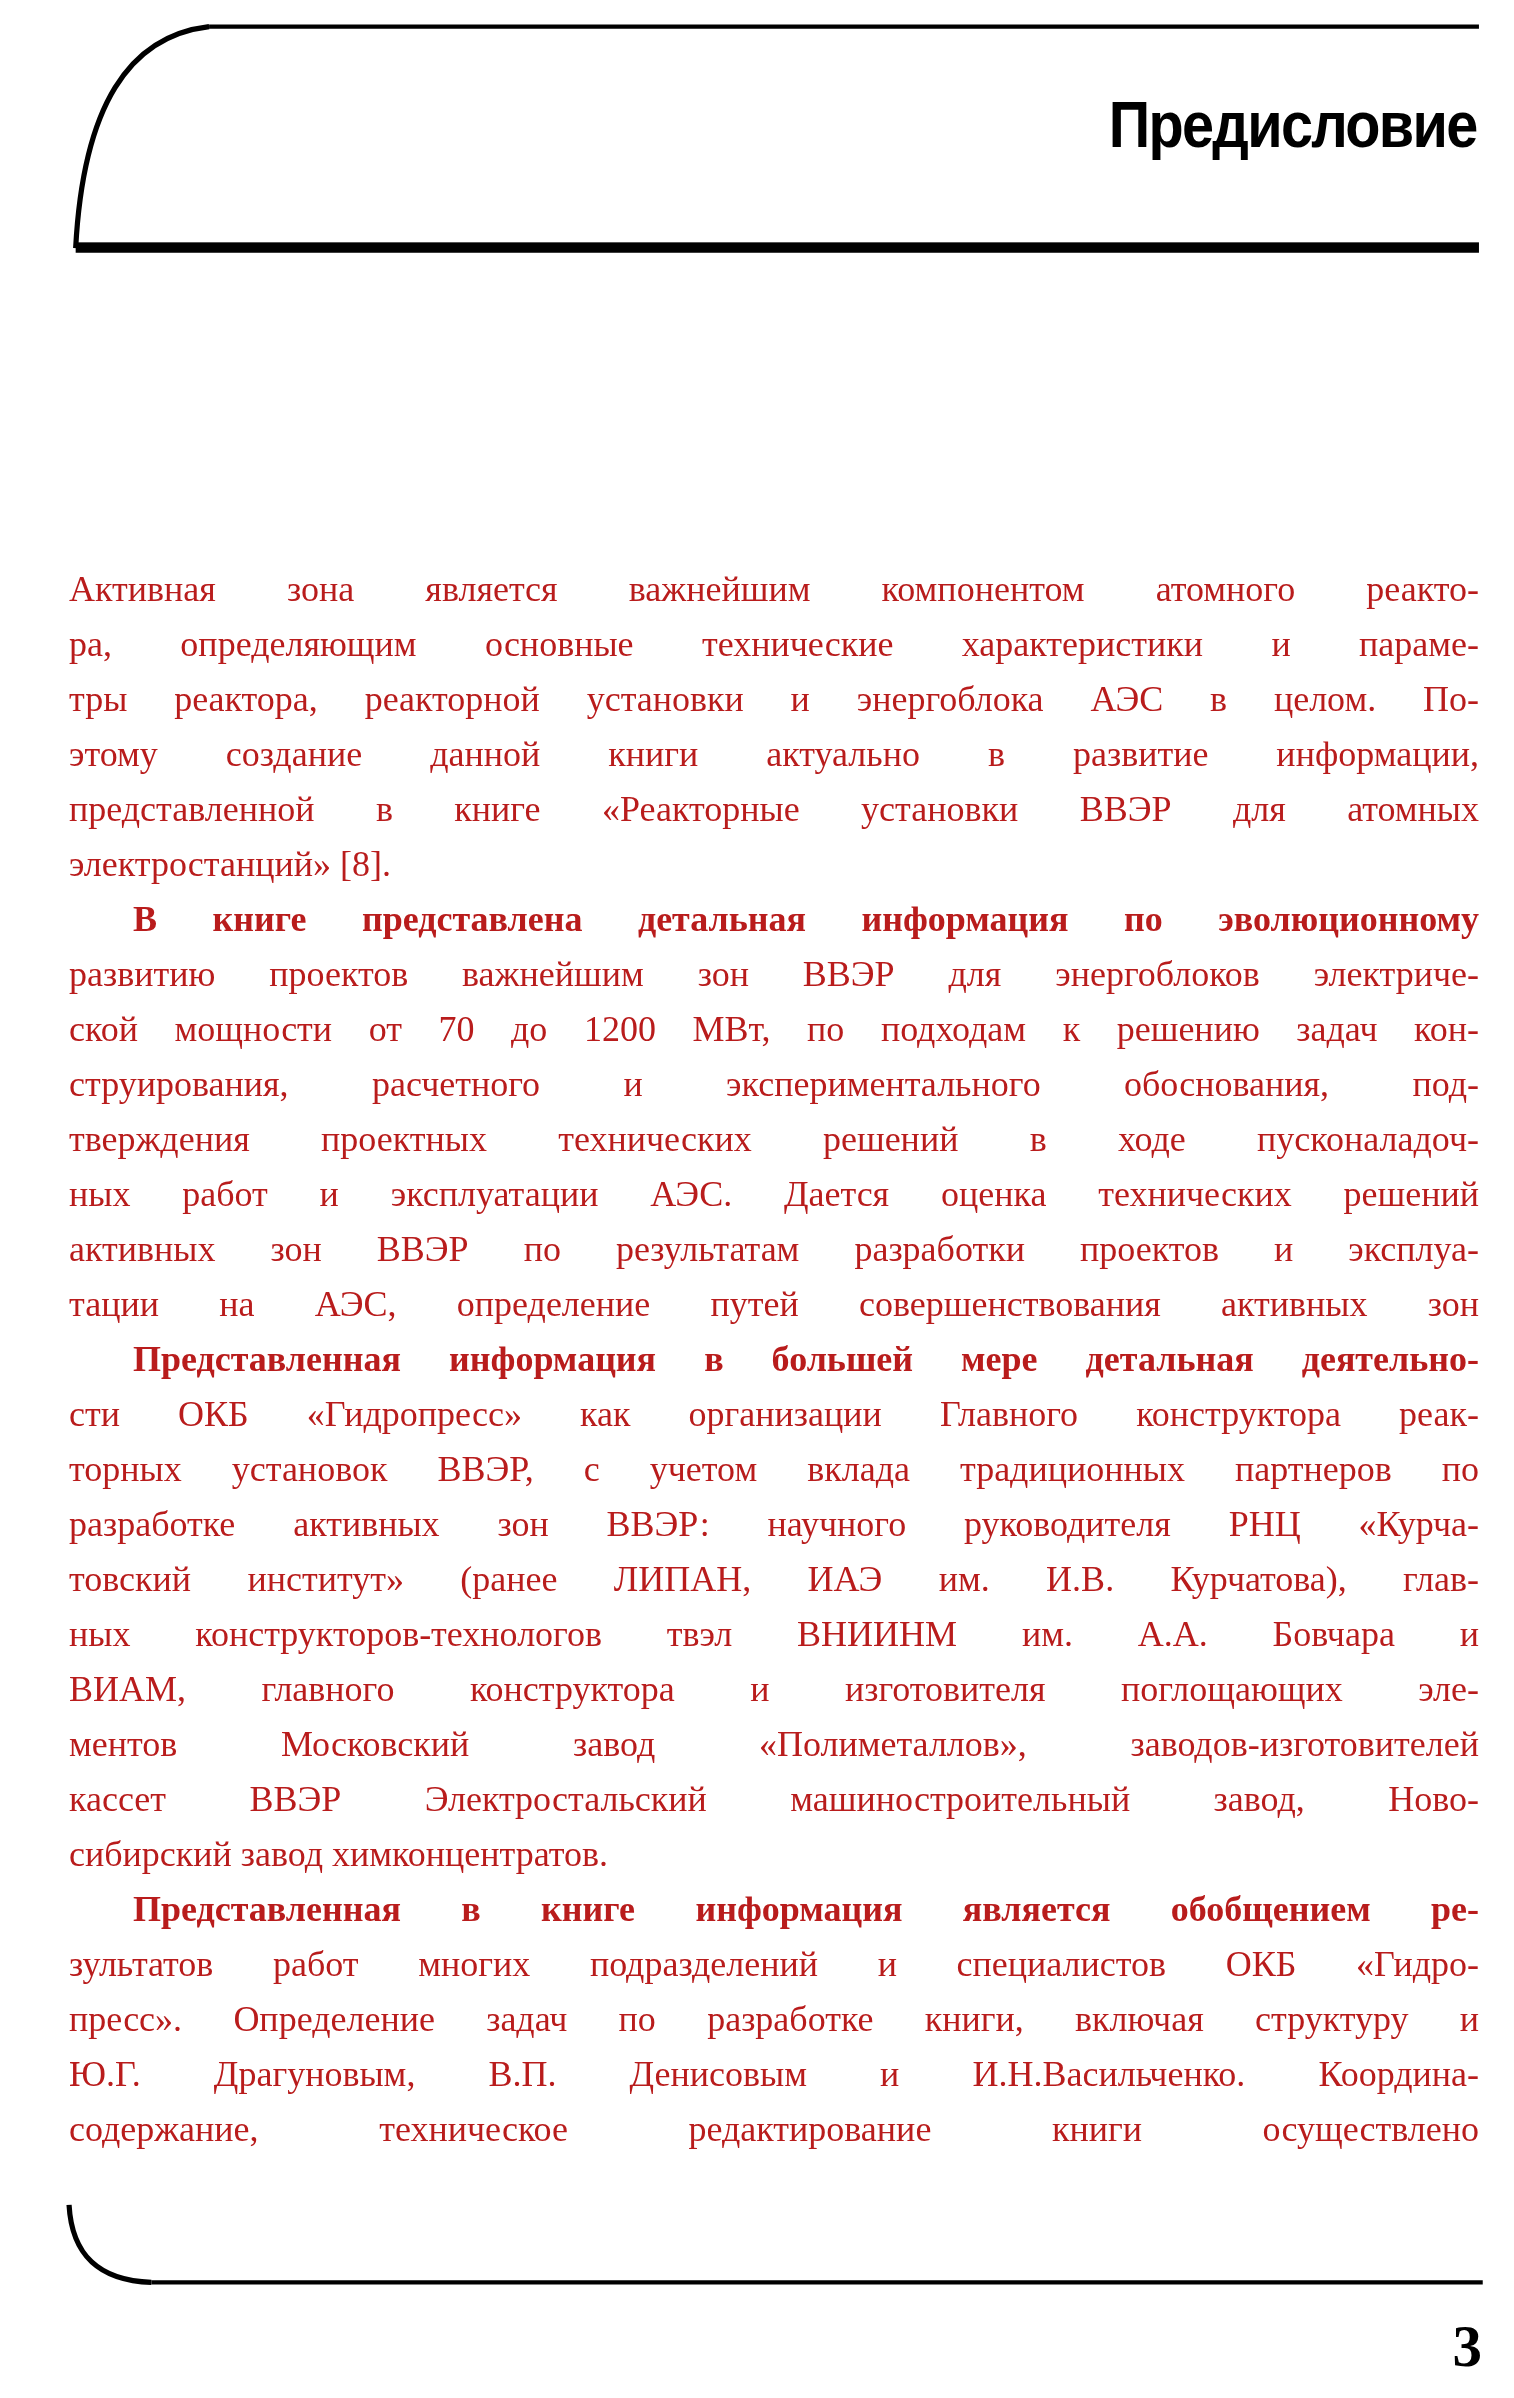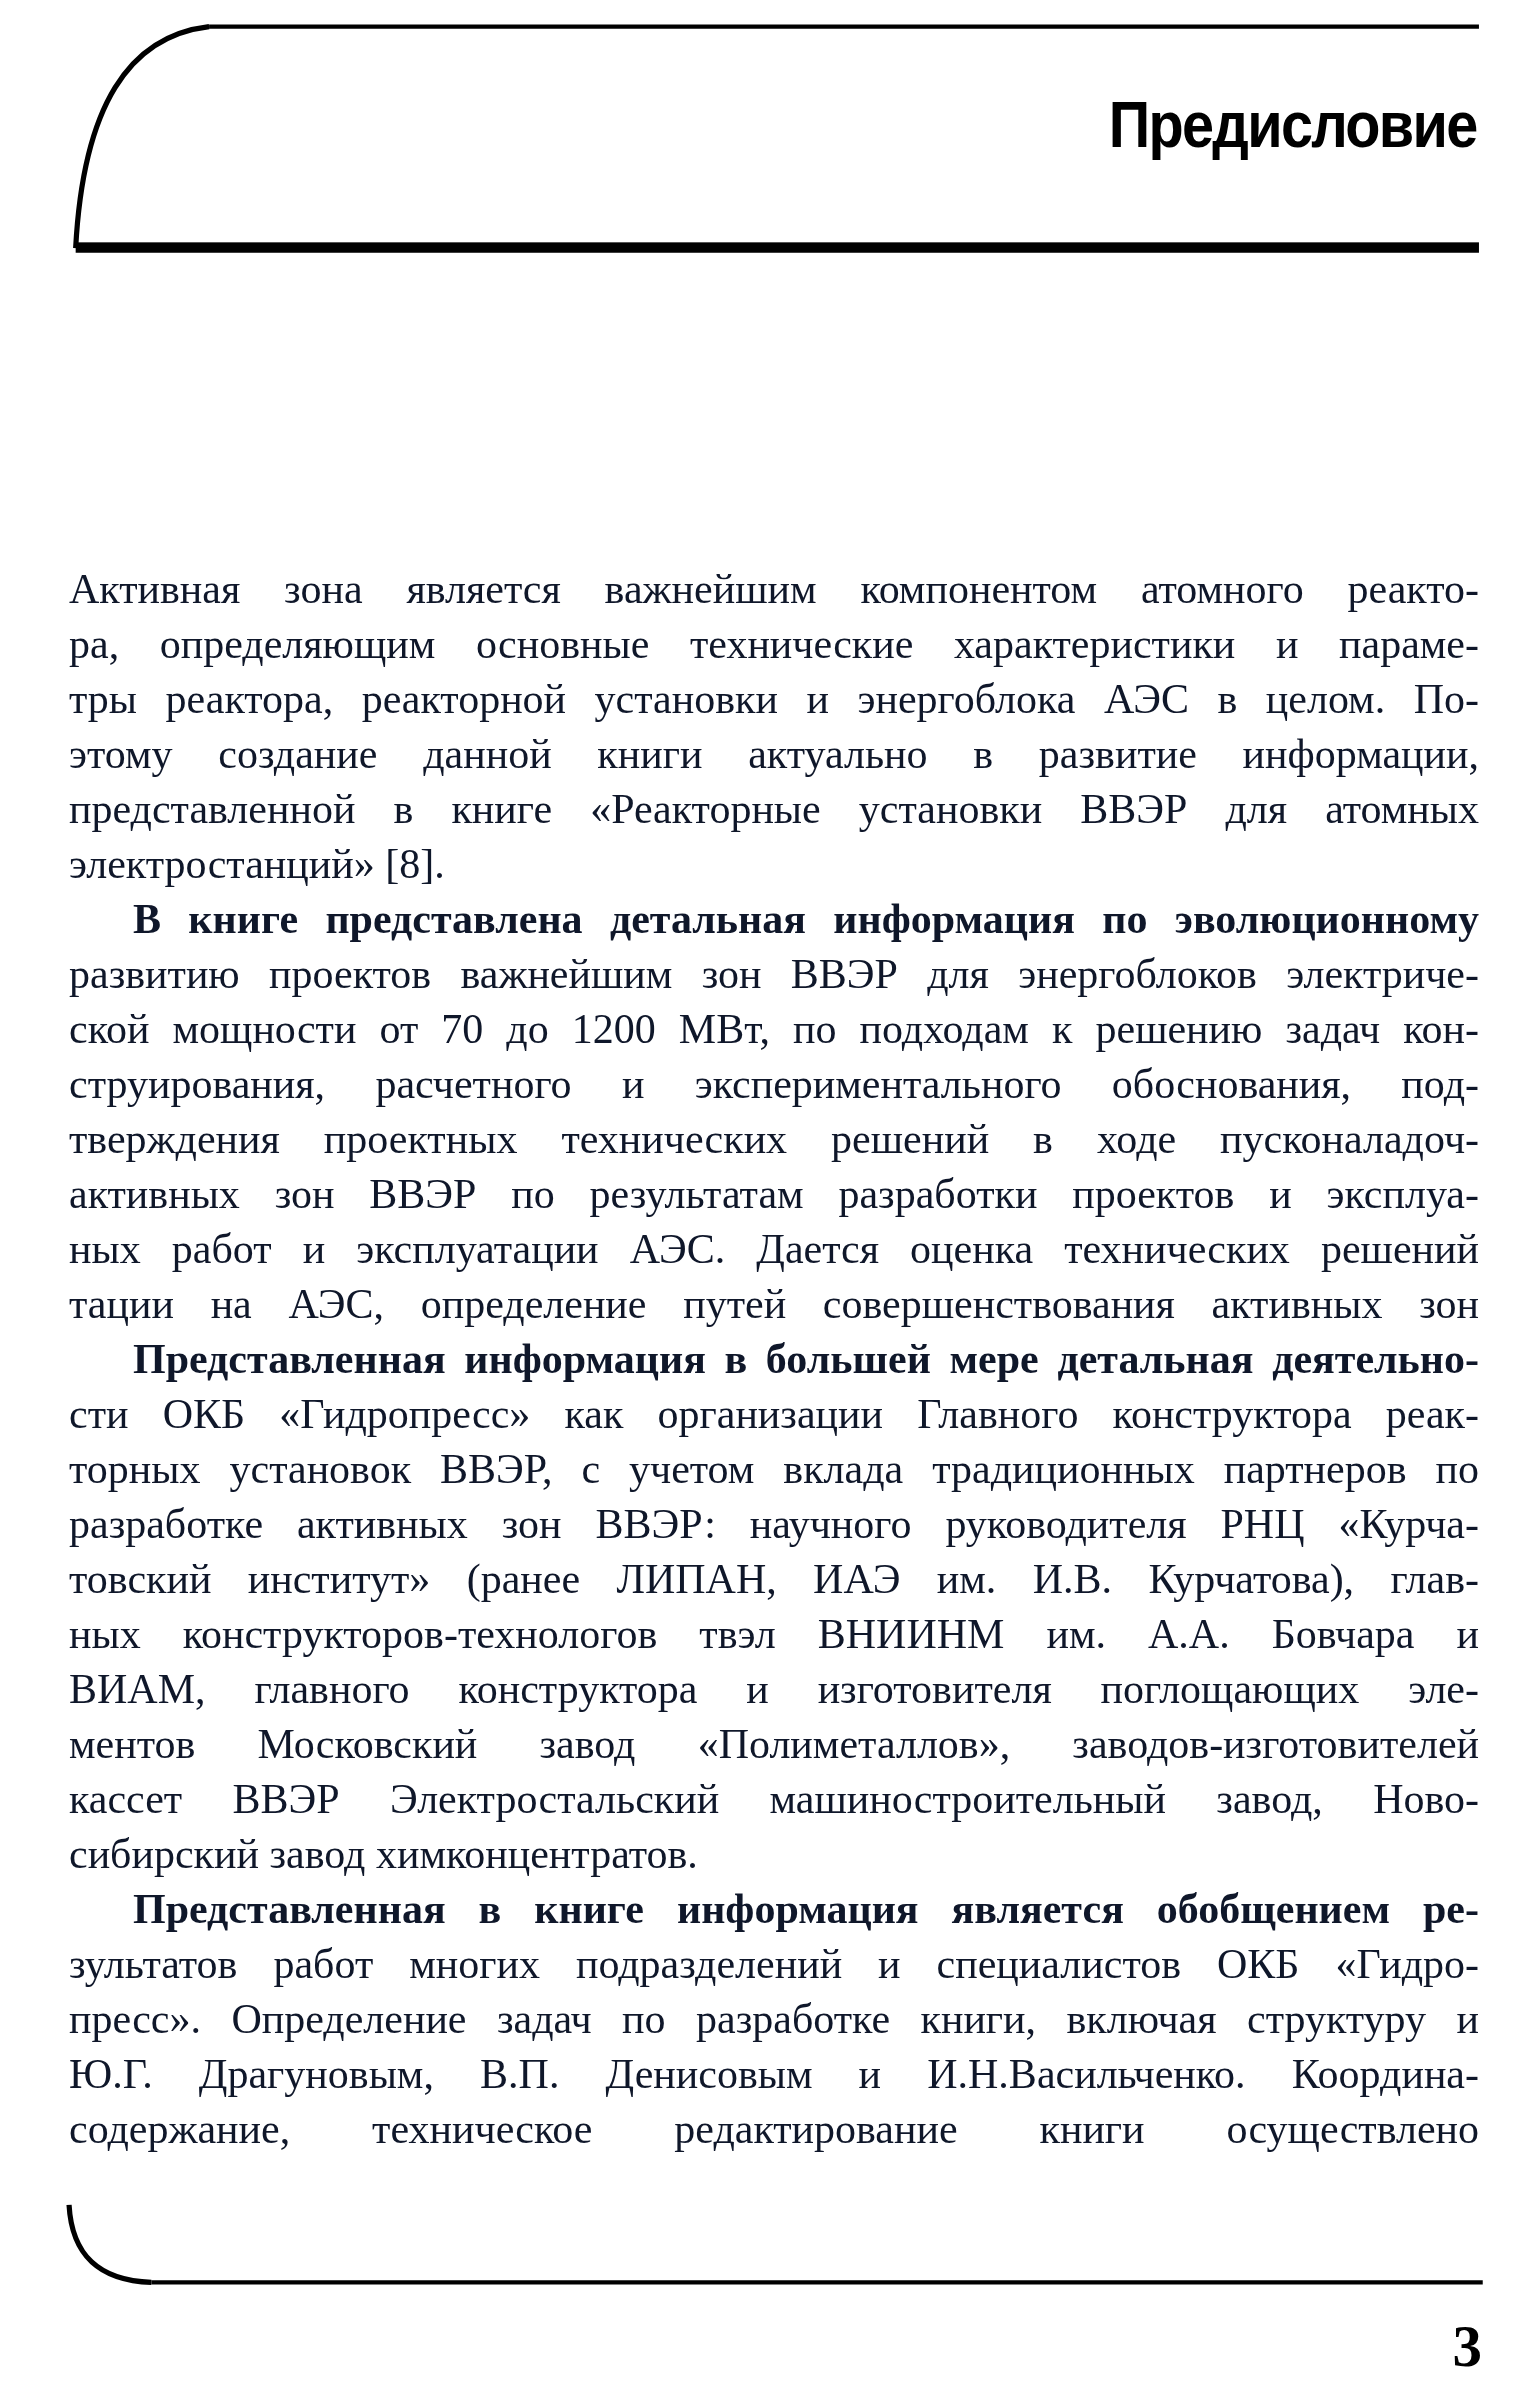--- a/index.html
+++ b/index.html
@@ -37,23 +37,23 @@
     color: #000000;
     white-space: nowrap;
     transform: scaleX(0.9);
     transform-origin: right center;
   }
   .body-text {
     position: absolute;
     left: 52px;
     top: 562px;
     width: 1410px;
-    font-size: 42px;
+    font-size: 36px;
     line-height: 55px;
-    color: #0f172a;
+    color: #b91c1c;
   }
   .line {
     text-align: justify;
     text-align-last: justify;
     white-space: normal;
   }
   .line.para-end {
     text-align-last: left;
   }
   .line.indent {
@@ -96,22 +96,22 @@
       <div class="line">ра, определяющим основные технические характеристики и параме-</div>
       <div class="line">тры реактора, реакторной установки и энергоблока АЭС в целом. По-</div>
       <div class="line">этому создание данной книги актуально в развитие информации,</div>
       <div class="line">представленной в книге «Реакторные установки ВВЭР для атомных</div>
       <div class="line para-end">электростанций» [8].</div>
       <div class="line indent">В книге представлена детальная информация по эволюционному</div>
       <div class="line">развитию проектов важнейшим зон ВВЭР для энергоблоков электриче-</div>
       <div class="line">ской мощности от 70 до 1200 МВт, по подходам к решению задач кон-</div>
       <div class="line">струирования, расчетного и экспериментального обоснования, под-</div>
       <div class="line">тверждения проектных технических решений в ходе пусконаладоч-</div>
+      <div class="line">ных работ и эксплуатации АЭС. Дается оценка технических решений</div>
       <div class="line">активных зон ВВЭР по результатам разработки проектов и эксплуа-</div>
-      <div class="line">ных работ и эксплуатации АЭС. Дается оценка технических решений</div>
       <div class="line">тации на АЭС, определение путей совершенствования активных зон</div>
       <div class="line indent">Представленная информация в большей мере детальная деятельно-</div>
       <div class="line">сти ОКБ «Гидропресс» как организации Главного конструктора реак-</div>
       <div class="line">торных установок ВВЭР, с учетом вклада традиционных партнеров по</div>
       <div class="line">разработке активных зон ВВЭР: научного руководителя РНЦ «Курча-</div>
       <div class="line">товский институт» (ранее ЛИПАН, ИАЭ им. И.В. Курчатова), глав-</div>
       <div class="line">ных конструкторов-технологов твэл ВНИИНМ им. А.А. Бовчара и</div>
       <div class="line">ВИАМ, главного конструктора и изготовителя поглощающих эле-</div>
       <div class="line">ментов Московский завод «Полиметаллов», заводов-изготовителей</div>
       <div class="line">кассет ВВЭР Электростальский машиностроительный завод, Ново-</div>

